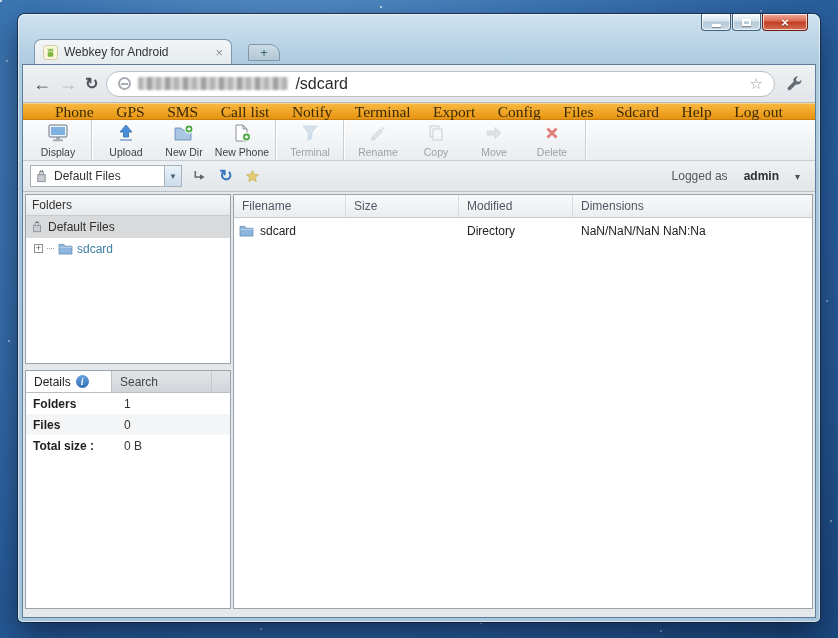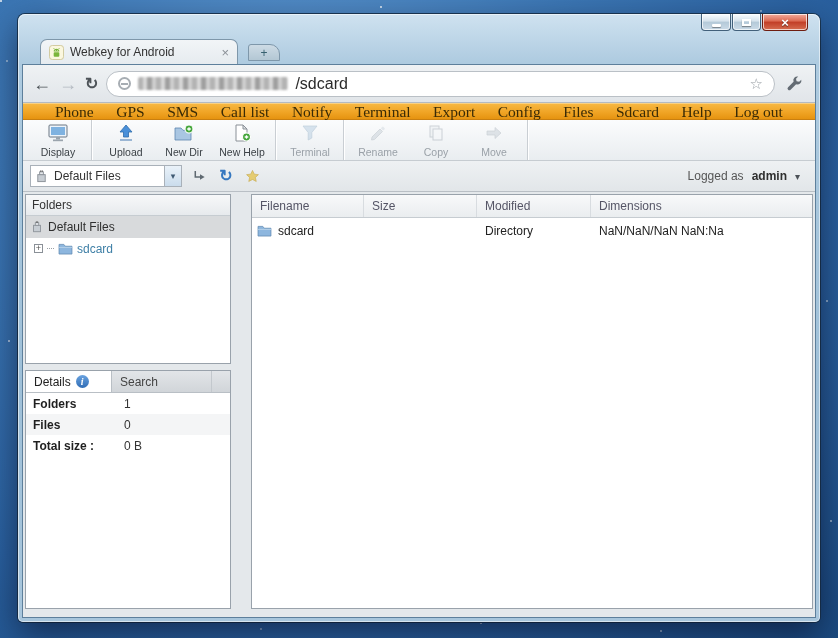--- a/index.html
+++ b/index.html
@@ -42,21 +42,21 @@
   .win-btn + .win-btn { margin-left:1px; }
   .btn-min { width:30px; } .btn-max { width:29px; }
   .btn-close { width:46px; border-color:#6e1d10;
     background: linear-gradient(180deg,#f3ac9d,#da6850 45%,#c13d26 50%,#d56d50 100%); }
   .glyph-min { width:9px; height:3px; background:#fff; border-radius:1px; margin-top:7px; box-shadow:0 1px 1px rgba(0,0,0,.4); }
   .glyph-max { width:9px; height:7px; border:2px solid #fff; box-shadow:0 1px 1px rgba(0,0,0,.35); }
   .glyph-close { color:#fff; font-size:13px; font-weight:bold; line-height:1; text-shadow:0 1px 1px rgba(0,0,0,.5); }
 
   
   .tabstrip { height:28px; position:relative; flex:0 0 auto; }
-  .tab { position:absolute; left:22px; bottom:0; width:198px; height:25px;
+  .tab { position:absolute; left:16px; bottom:0; width:198px; height:25px;
     background: linear-gradient(180deg,#f2f5f7,#e6ebef);
     border:1px solid #7e97aa; border-bottom:none; border-radius:7px 7px 0 0;
     display:flex; align-items:center; gap:6px; padding:0 8px; cursor:pointer; }
   .tab-title { flex:1; font-size:12px; color:#333; white-space:nowrap; overflow:hidden; }
   .tab-close { color:#8a9097; font-size:13px; line-height:1; cursor:pointer; }
   .newtab { position:absolute; left:230px; bottom:3px; width:32px; height:17px;
     background: linear-gradient(180deg,#cddbe5,#b3c7d4); border:1px solid #7e97aa; border-radius:3px 10px 0 0;
     display:flex; align-items:center; justify-content:center; font-size:12px; color:#37606f; cursor:pointer; }
 
   
@@ -106,25 +106,25 @@
   .volume-select { width:152px; height:22px; background:#fff; border:1px solid #a9b1b9; display:flex; align-items:center; cursor:pointer; }
   .volume-select .vol-label { flex:1; padding-left:4px; color:#333; }
   .vol-arrow { width:17px; height:100%; border-left:1px solid #a9b1b9; display:flex; align-items:center; justify-content:center;
     background: linear-gradient(180deg,#eaf2f9,#cadcec); color:#3f5a73; font-size:9px; }
   .icon-pad { padding:0 2px 0 4px; display:flex; align-items:center; }
   .go-btn { width:22px; height:22px; display:flex; align-items:center; justify-content:center; cursor:pointer; }
   .path-input { flex:1; height:21px; border:1px solid #a9b1b9; background:#fff; padding:0 6px; font-size:12px; color:#333;
     font-family:"Liberation Sans", sans-serif; }
   .refresh-btn { width:20px; text-align:center; color:#3577c0; font-weight:bold; font-size:16px; cursor:pointer; line-height:1; }
   .fav-btn { width:20px; height:20px; display:flex; align-items:center; justify-content:center; cursor:pointer; opacity:.85; }
-  .logged { margin-left:auto; display:flex; align-items:center; gap:8px; color:#555; padding-right:8px; cursor:pointer;padding-left:34px; }
+  .logged { margin-left:auto; display:flex; align-items:center; gap:16px; color:#555; padding-right:8px; cursor:pointer;padding-left:34px; }
   .logged b { color:#2f2f2f; }
   .logged .caret { font-size:10px; color:#4c5258; }
 
-  .content { flex:1; display:flex; gap:20px; padding:2px 2px 8px 2px; min-height:0; }
+  .content { flex:1; display:flex; gap:2px; padding:2px 2px 8px 2px; min-height:0; }
   .left-col { width:206px; flex:0 0 auto; display:flex; flex-direction:column; gap:6px; min-height:0; }
 
   .panel { background:#fff; border:1px solid #99a2ab; display:flex; flex-direction:column; min-height:0; }
   .folders-panel { height:170px; flex:0 0 auto; }
   .panel-header { height:21px; flex:0 0 auto; background: linear-gradient(180deg,#f7f8f9,#e7eaed);
     border-bottom:1px solid #c6ccd1; display:flex; align-items:center; padding:0 6px; font-size:12px; color:#333; }
   .tree-root { height:22px; background:#d8dadc; display:flex; align-items:center; gap:5px; padding:0 5px; font-size:12px; color:#2f2f2f; cursor:pointer; }
   .tree-child { height:21px; display:flex; align-items:center; gap:4px; padding-left:8px; font-size:12px; color:#3e7fa6; cursor:pointer; }
   .expander { width:9px; height:9px; border:1px solid #8a9097; background:#fff; font-size:9px; line-height:7px;
     text-align:center; color:#555; flex:0 0 auto; cursor:pointer; }
@@ -267,21 +267,21 @@
           </div>
           <div class="tbtn">
             <span class="ticon">
               <svg width="20" height="18" viewBox="0 0 20 18">
                   <path d="M4 1 h7 l4 4 v12 H4 z" fill="#fff" stroke="#8a9097"></path>
                   <path d="M11 1 l4 4 h-4 z" fill="#dfe3e6" stroke="#8a9097"></path>
                   <circle cx="14.5" cy="13" r="4" fill="#46a63c" stroke="#fff" stroke-width="1.1"></circle>
                   <path d="M14.5 11.2 v3.6 M12.7 13 h3.6" stroke="#fff" stroke-width="1.3"></path>
                 </svg>
             </span>
-            <span class="tbtn-label">New Help</span>
+            <span class="tbtn-label">New Phone</span>
           </div>
           <div class="tsep"></div>
           <div class="tbtn disabled">
             <span class="ticon">
               <svg width="20" height="18" viewBox="0 0 18 18">
                   <path d="M2 2 h14 l-5.2 6.5 V14 l-3.6 2 V8.5 z" fill="#aec8de" stroke="#86a3bc" stroke-width="0.8"></path>
                 </svg>
             </span>
             <span class="tbtn-label">Terminal</span>
           </div>
@@ -304,20 +304,28 @@
             </span>
             <span class="tbtn-label">Copy</span>
           </div>
           <div class="tbtn disabled">
             <span class="ticon">
               <svg width="18" height="18" viewBox="0 0 18 18">
                   <path d="M2 7 h8 V3.5 L16 9 l-6 5.5 V11 H2 z" fill="#c2cad2" stroke="#9aa4ad" stroke-width="0.7"></path>
                 </svg>
             </span>
             <span class="tbtn-label">Move</span>
+          </div>
+          <div class="tbtn disabled">
+            <span class="ticon keep">
+              <svg width="18" height="18" viewBox="0 0 18 18">
+                  <path d="M3.5 5.5 L5.5 3.5 L9 7 L12.5 3.5 L14.5 5.5 L11 9 L14.5 12.5 L12.5 14.5 L9 11 L5.5 14.5 L3.5 12.5 L7 9 z" fill="#d9564c"></path>
+                </svg>
+            </span>
+            <span class="tbtn-label">Delete</span>
           </div>
           <div class="tsep"></div>
         </div>
 
         <div class="pathbar">
           <div class="volume-select">
             <span class="icon-pad">
               <svg width="13" height="13" viewBox="0 0 14 14">
                   <rect x="3" y="5" width="8" height="7.5" fill="#c7cdd3" stroke="#8a9097"></rect>
                   <rect x="5" y="2" width="4" height="3" fill="#e8ebee" stroke="#8a9097"></rect>

